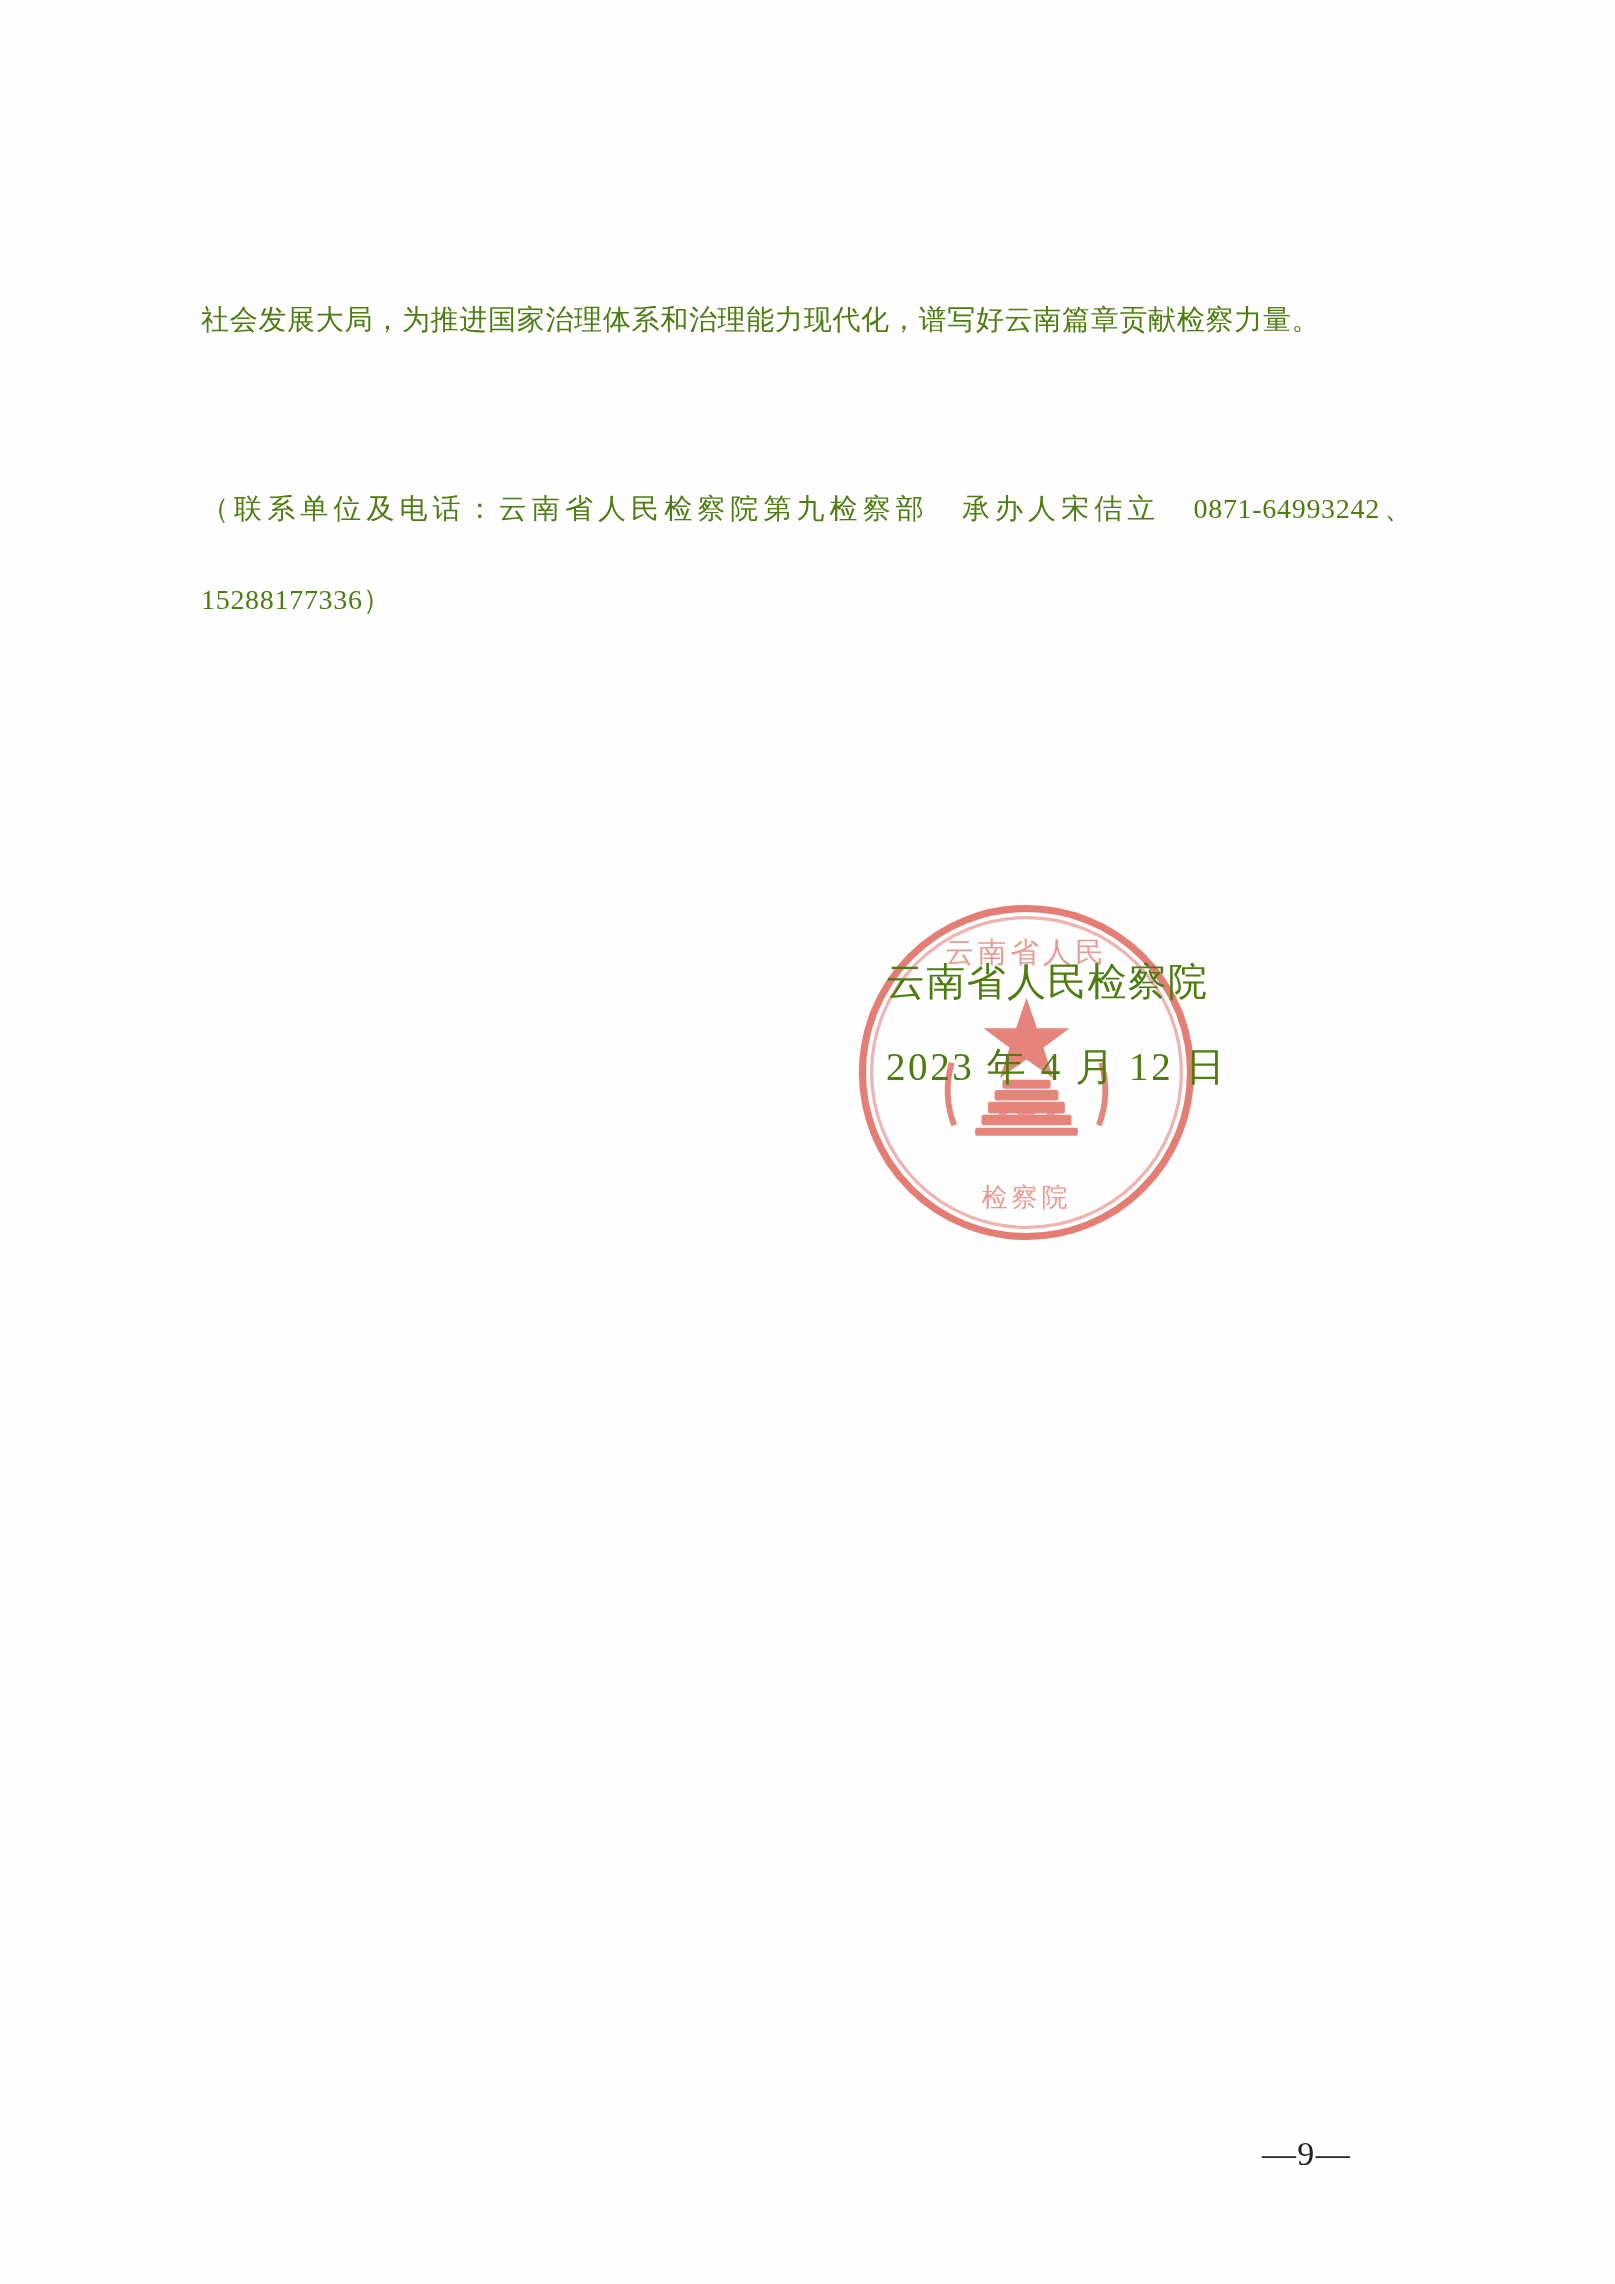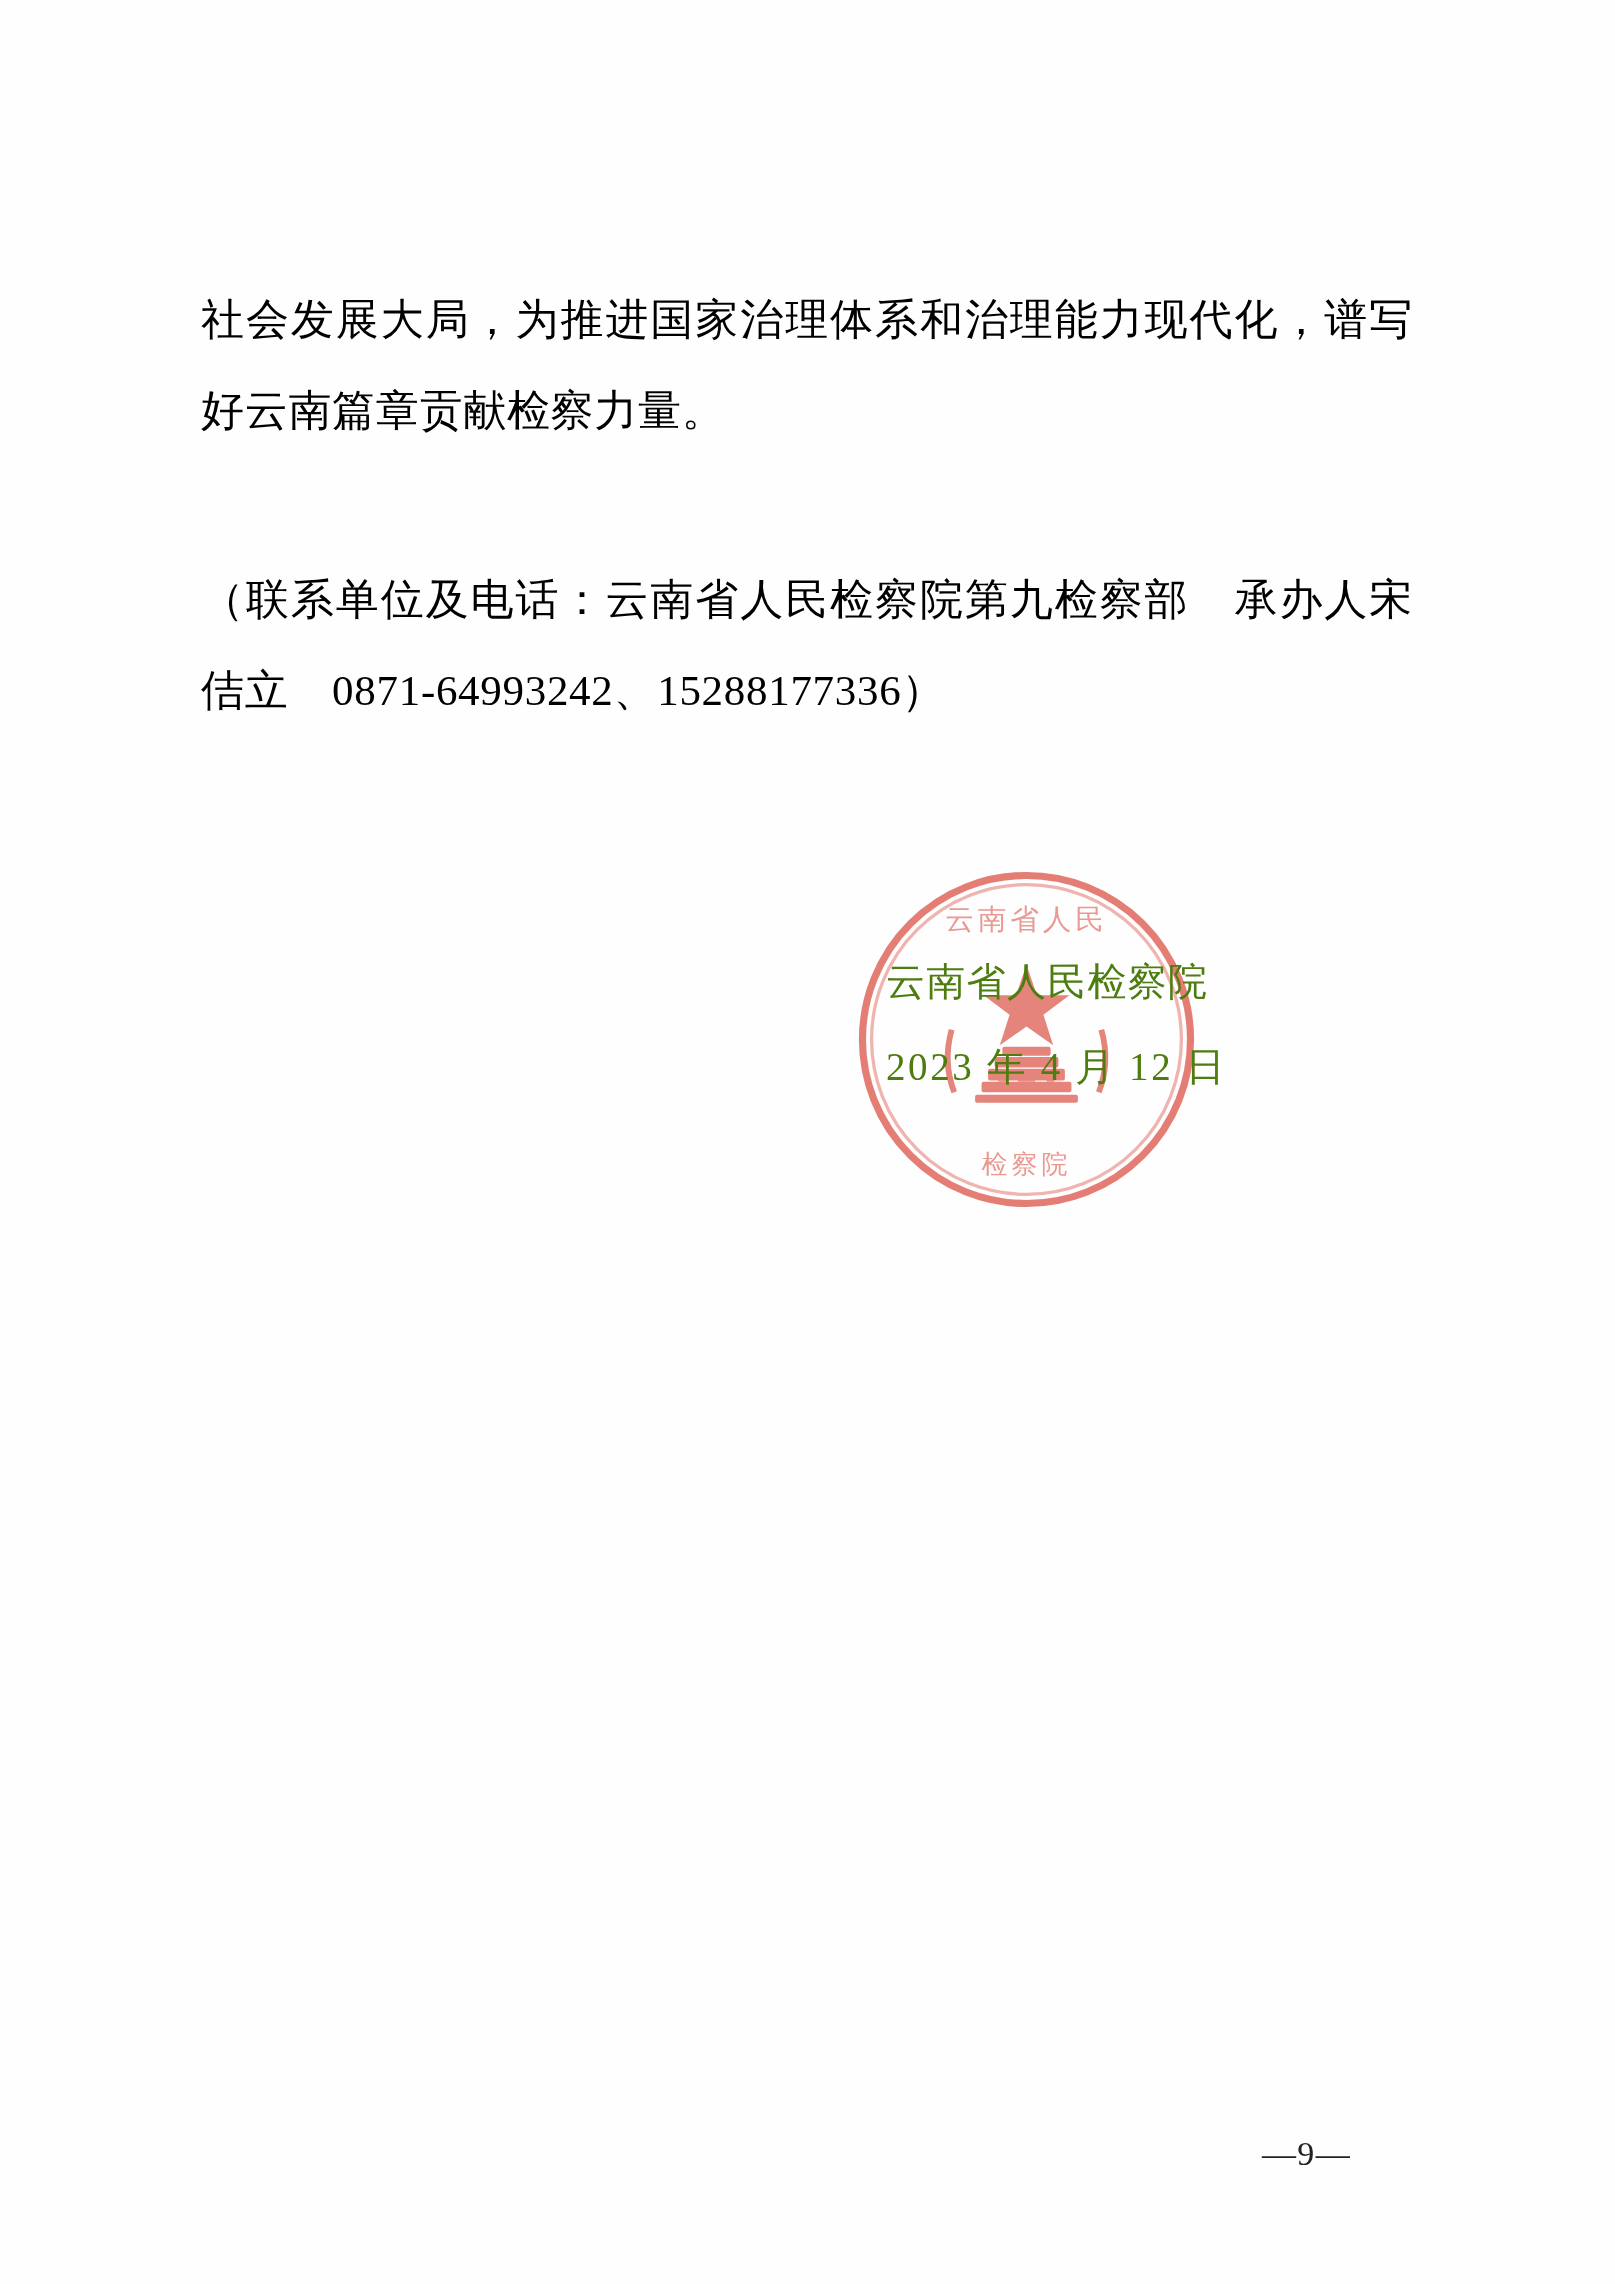--- a/index.html
+++ b/index.html
@@ -15,23 +15,23 @@
     width: 1616px;
     height: 2284px;
     background: #fefefe;
     overflow: hidden;
   }
   .body-text {
     position: absolute;
     left: 201px;
     top: 274px;
     width: 1212px;
-    font-size: 43px;
+    font-size: 28px;
     line-height: 91px;
-    color: #000000;
+    color: #4d7c0f;
     letter-spacing: 0.7px;
     text-align: justify;
   }
   .para {
     margin: 0 0 0 0;
   }
   .para-indent {
     margin-top: 98px;
     text-indent: 0;
   }
@@ -46,21 +46,21 @@
     letter-spacing: 1.3px;
     z-index: 5;
   }
   .sign-date {
     font-family: "Liberation Serif", "DejaVu Serif", serif;
     letter-spacing: 2.6px;
   }
   .seal {
     position: absolute;
     left: 854px;
-    top: 867px;
+    top: 900px;
     width: 345px;
     height: 345px;
     z-index: 2;
     opacity: 0.82;
     pointer-events: none;
   }
   .page-number {
     position: absolute;
     left: 0;
     top: 2135px;

